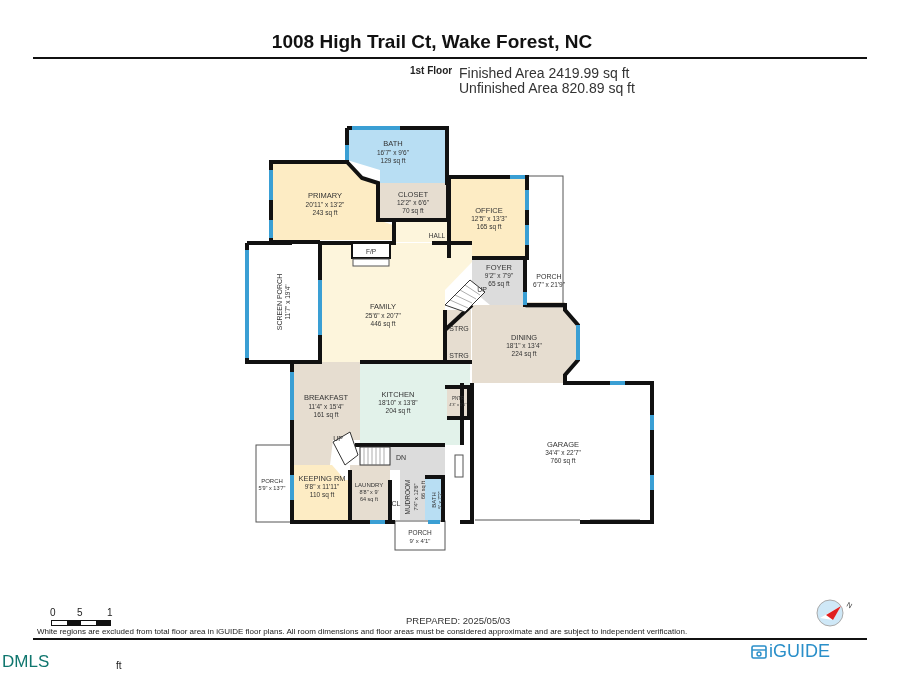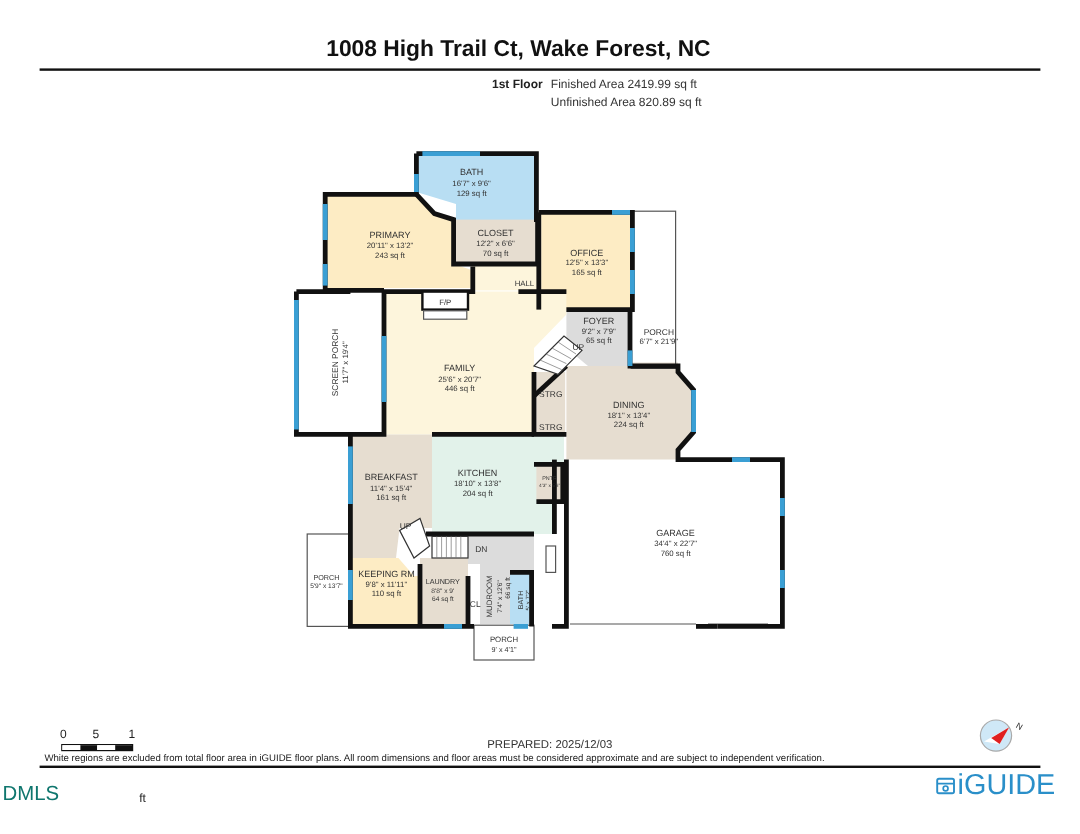--- a/index.html
+++ b/index.html
@@ -1,28 +1,28 @@
 <!DOCTYPE html>
 <html><head>
 <meta charset="utf-8">
 <style>
   html, body { margin: 0; padding: 0; background: #ffffff; }
   body { width: 900px; height: 695px; position: relative; overflow: hidden; font-family: "Liberation Sans", sans-serif; color: #222; }
   .title { position: absolute; left: 0; width: 864px; top: 31px; text-align: center; font-size: 19px; font-weight: bold; color: #111; }
   .rule-top { position: absolute; left: 33px; width: 834px; top: 57px; height: 2px; background: #111; }
   .floor-label { position: absolute; left: 410px; top: 65px; font-size: 10px; font-weight: bold; text-align: right; }
-  .area-line { position: absolute; left: 459px; font-size: 10px; color: #333; }
+  .area-line { position: absolute; left: 459px; font-size: 14px; color: #333; }
   .plan { position: absolute; left: 0; top: 0; }
   .room-text { font-family: "Liberation Sans", sans-serif; fill: #333; text-anchor: middle; }
   .scale { position: absolute; left: 50px; top: 607px; font-size: 10px; }
   .prepared { position: absolute; left: 406px; top: 615px; font-size: 9.5px; color: #333; }
   .rule-bottom { position: absolute; left: 33px; width: 834px; top: 638px; height: 2px; background: #111; }
   .disclaimer { position: absolute; left: 37px; top: 627px; font-size: 8px; color: #222; }
   .dmls { position: absolute; left: 2px; top: 652px; font-size: 17px; color: #0f766e; letter-spacing: 0px; font-weight: normal; }
-  .brand { position: absolute; left: 780px; top: 641px; font-size: 24px; color: #2a8fc9; font-weight: normal; display: flex; align-items: center; gap: 2px; }
+  .brand { position: absolute; left: 751px; top: 641px; font-size: 18px; color: #2a8fc9; font-weight: normal; display: flex; align-items: center; gap: 2px; }
   .compass { position: absolute; left: 815px; top: 598px; }
 </style>
 </head>
 <body>
 
 <div class="title">1008 High Trail Ct, Wake Forest, NC</div>
 <div class="rule-top"></div>
 <div class="floor-label">1st Floor</div>
 <div class="area-line" style="top:65px">Finished Area 2419.99 sq ft</div>
 <div class="area-line" style="top:80px">Unfinished Area 820.89 sq ft</div>
@@ -236,21 +236,21 @@
     <div style="position:absolute; left:1px; top:13px; width:58px; height:4px; border:1px solid #111; display:flex;">
       <div style="flex:1; background:#fff;"></div>
       <div style="flex:1; background:#111;"></div>
       <div style="flex:1; background:#fff;"></div>
       <div style="flex:1; background:#111;"></div>
     </div>
     <span style="position:absolute; left:66px; top:11px;margin-top:42px;">ft</span>
   </div>
 </div>
 
-<div class="prepared">PREPARED: 2025/12/03</div>
+<div class="prepared">PREPARED: 2025/05/03</div>
 
 <svg class="compass" width="40" height="30" viewBox="0 0 40 30">
   <circle cx="15" cy="15" r="13" fill="#cfe8f7" stroke="#aaa" stroke-width="1"></circle>
   <polygon points="5,20 26,8 18,22" fill="#fff"></polygon>
   <polygon points="11,17 26,8 18,22" fill="#e02020"></polygon>
   <text x="31" y="8" font-size="7" font-family="Liberation Sans, sans-serif" fill="#333" transform="rotate(30 31 8)">N</text>
 </svg>
 
 <div class="rule-bottom"></div>
 <div class="disclaimer">White regions are excluded from total floor area in iGUIDE floor plans. All room dimensions and floor areas must be considered approximate and are subject to independent verification.</div>

